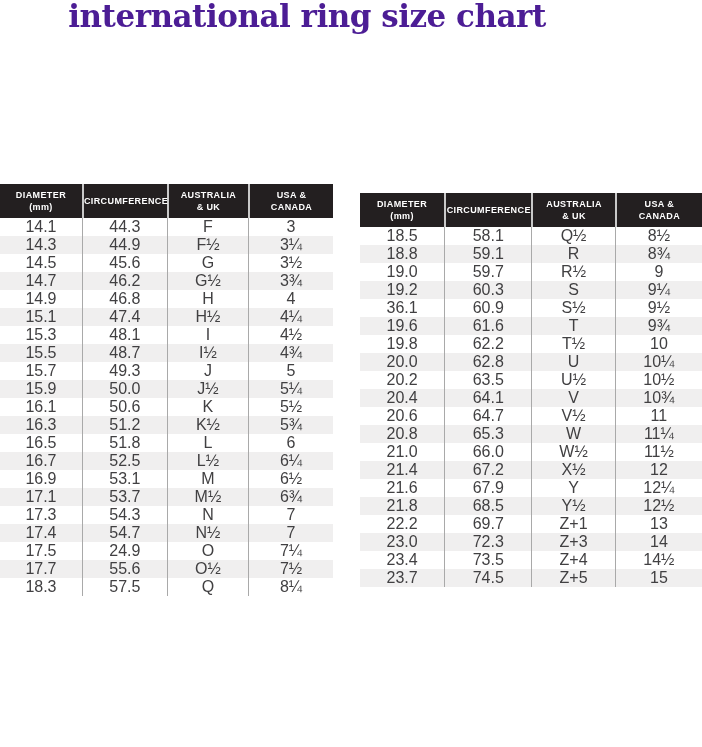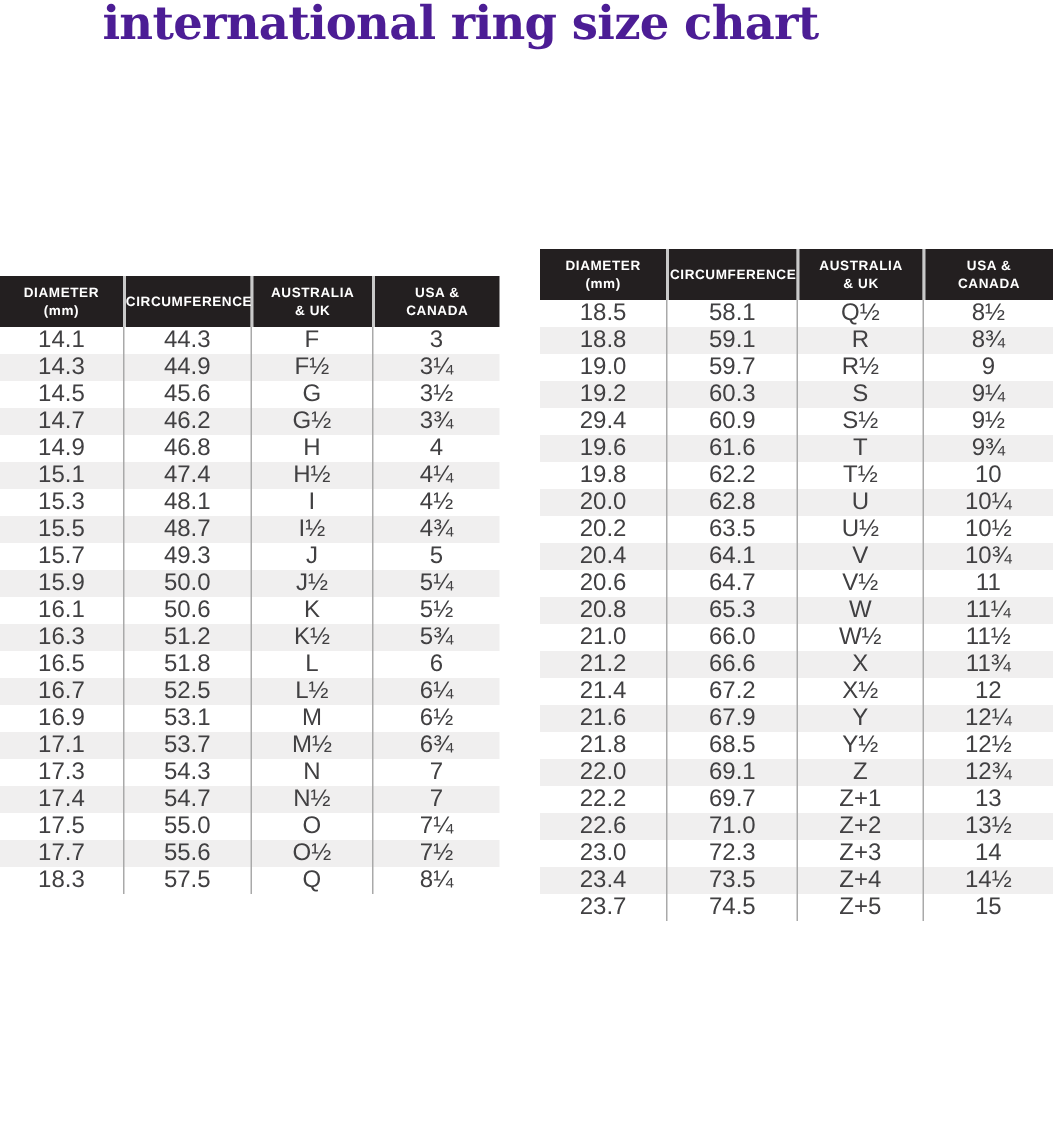--- a/index.html
+++ b/index.html
@@ -209,21 +209,21 @@
               <td>7</td>
             </tr>
             <tr>
               <td>17.4</td>
               <td>54.7</td>
               <td>N½</td>
               <td>7</td>
             </tr>
             <tr>
               <td>17.5</td>
-              <td>55.0</td>
+              <td>24.9</td>
               <td>O</td>
               <td>7¼</td>
             </tr>
             <tr>
               <td>17.7</td>
               <td>55.6</td>
               <td>O½</td>
               <td>7½</td>
             </tr>
             <tr>
@@ -278,21 +278,21 @@
               <td>R½</td>
               <td>9</td>
             </tr>
             <tr>
               <td>19.2</td>
               <td>60.3</td>
               <td>S</td>
               <td>9¼</td>
             </tr>
             <tr>
-              <td>29.4</td>
+              <td>36.1</td>
               <td>60.9</td>
               <td>S½</td>
               <td>9½</td>
             </tr>
             <tr>
               <td>19.6</td>
               <td>61.6</td>
               <td>T</td>
               <td>9¾</td>
             </tr>
@@ -332,62 +332,44 @@
               <td>W</td>
               <td>11¼</td>
             </tr>
             <tr>
               <td>21.0</td>
               <td>66.0</td>
               <td>W½</td>
               <td>11½</td>
             </tr>
             <tr>
-              <td>21.2</td>
-              <td>66.6</td>
-              <td>X</td>
-              <td>11¾</td>
-            </tr>
-            <tr>
               <td>21.4</td>
               <td>67.2</td>
               <td>X½</td>
               <td>12</td>
             </tr>
             <tr>
               <td>21.6</td>
               <td>67.9</td>
               <td>Y</td>
               <td>12¼</td>
             </tr>
             <tr>
               <td>21.8</td>
               <td>68.5</td>
               <td>Y½</td>
               <td>12½</td>
             </tr>
             <tr>
-              <td>22.0</td>
-              <td>69.1</td>
-              <td>Z</td>
-              <td>12¾</td>
-            </tr>
-            <tr>
               <td>22.2</td>
               <td>69.7</td>
               <td>Z+1</td>
               <td>13</td>
             </tr>
             <tr>
-              <td>22.6</td>
-              <td>71.0</td>
-              <td>Z+2</td>
-              <td>13½</td>
-            </tr>
-            <tr>
               <td>23.0</td>
               <td>72.3</td>
               <td>Z+3</td>
               <td>14</td>
             </tr>
             <tr>
               <td>23.4</td>
               <td>73.5</td>
               <td>Z+4</td>
               <td>14½</td>

